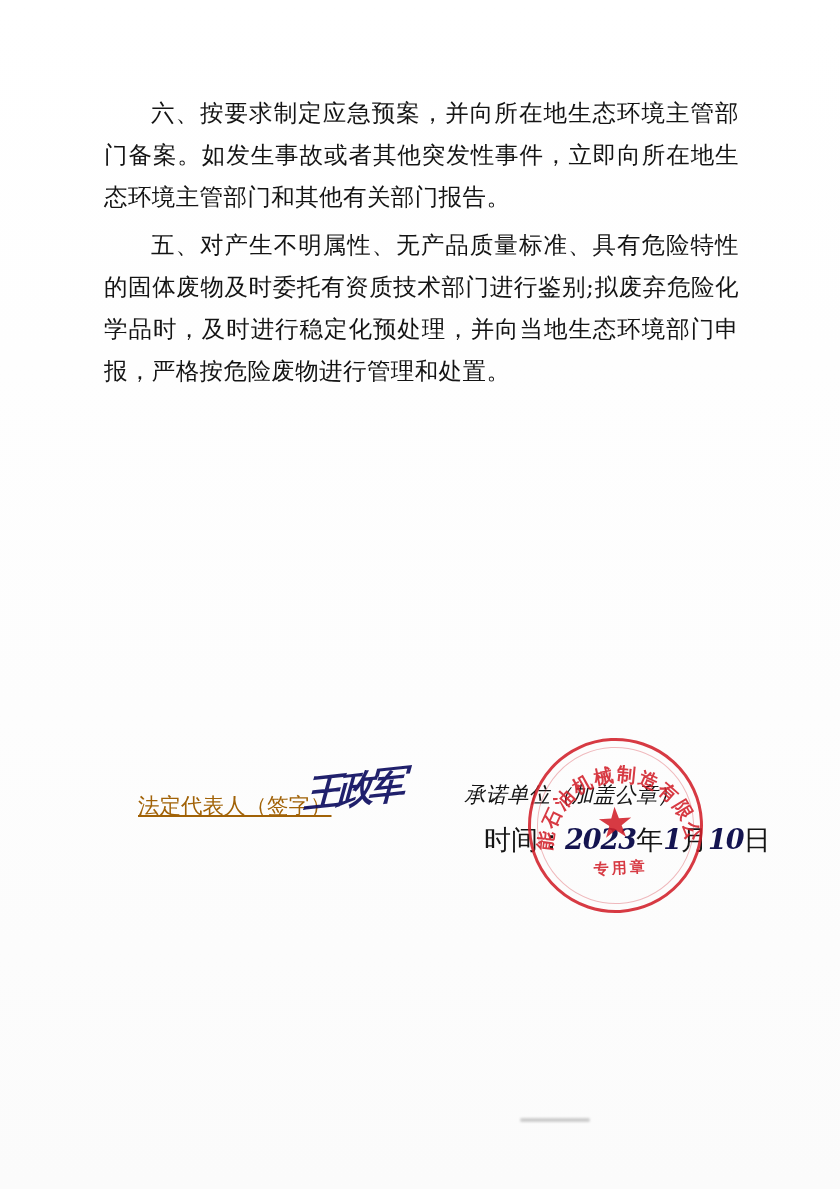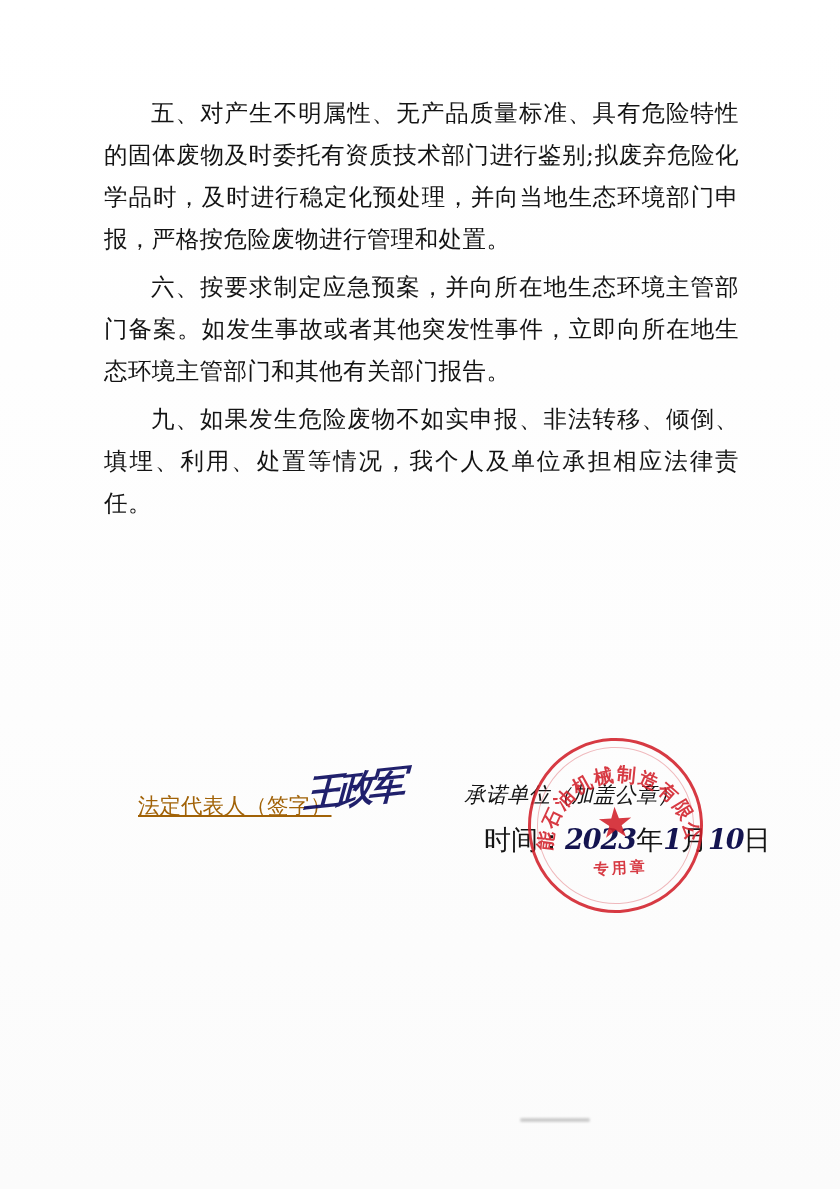--- a/index.html
+++ b/index.html
@@ -170,23 +170,22 @@
     filter: blur(1px);
   }
 </style>
 </head>
 <body>
 
 <div class="page">
   <div class="scan-tint"></div>
 
   <div class="body-block">
+    <p class="para">六、按要求制定应急预案，并向所在地生态环境主管部门备案。如发生事故或者其他突发性事件，立即向所在地生态环境主管部门和其他有关部门报告。</p>
     <p class="para">五、对产生不明属性、无产品质量标准、具有危险特性的固体废物及时委托有资质技术部门进行鉴别;拟废弃危险化学品时，及时进行稳定化预处理，并向当地生态环境部门申报，严格按危险废物进行管理和处置。</p>
-    <p class="para">六、按要求制定应急预案，并向所在地生态环境主管部门备案。如发生事故或者其他突发性事件，立即向所在地生态环境主管部门和其他有关部门报告。</p>
-    <p class="para">九、如果发生危险废物不如实申报、非法转移、倾倒、填埋、利用、处置等情况，我个人及单位承担相应法律责任。</p>
   </div>
 
   <div class="sign-area">
     <div class="sign-row">法定代表人（签字）</div>
     <div class="signature-script">王政军</div>
 
     <div class="company-row">承诺单位（加盖公章）</div>
 
     <div class="date-row">
       <span>时间：</span><span class="date-hand">2023</span><span>年</span><span class="date-hand">1</span><span>月</span><span class="date-hand">10</span><span>日</span>

